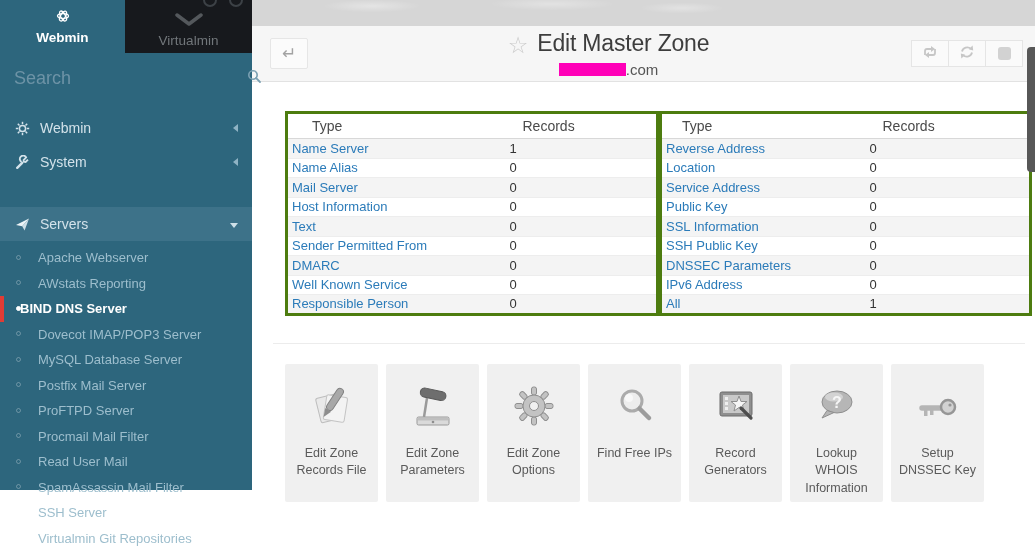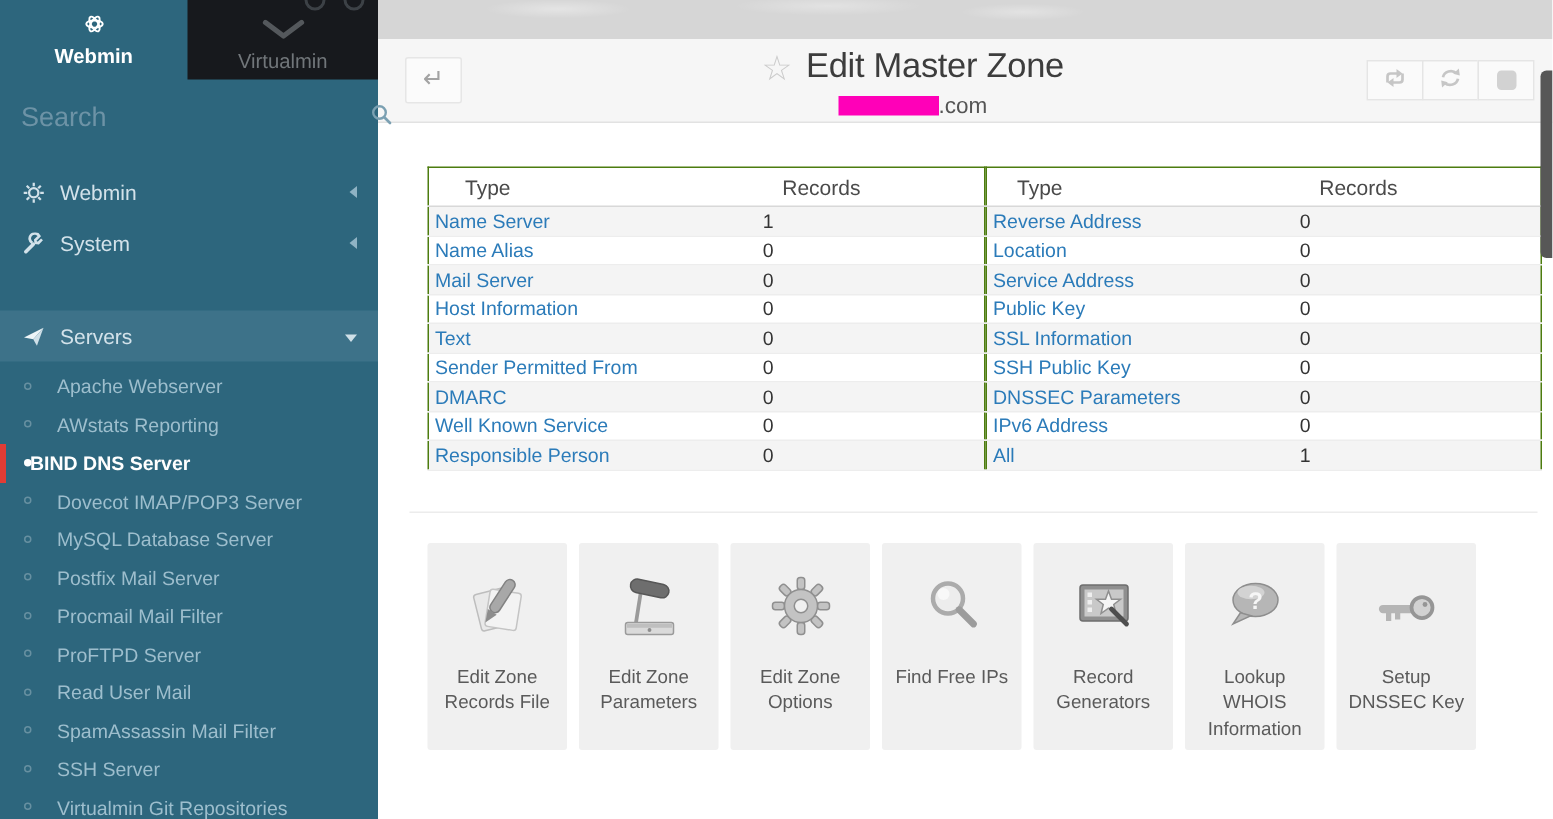--- a/index.html
+++ b/index.html
@@ -1,21 +1,21 @@
 <!DOCTYPE html>
 <html><head>
 <meta charset="utf-8">
 <style>
   * { box-sizing: border-box; margin: 0; padding: 0; }
   html,body { width:1035px; height:546px; overflow:hidden; }
   body { font-family:"Liberation Sans", sans-serif; background:#fff; }
   .app { position:relative; width:1035px; height:546px; }
 
   
-  .sidebar { position:absolute; left:0; top:0; width:252px; height:546px; background:#2d667d; z-index:2; }
+  .sidebar { position:absolute; left:0; top:0; width:252px; height:490px; background:#2d667d; z-index:2; }
   .tabs { display:flex; height:53px; }
   .tab { cursor:pointer; }
   .tab-webmin { width:125px; display:flex; flex-direction:column; align-items:center; justify-content:center; gap:3px; color:#fff; font-weight:bold; font-size:13.5px; }
   .tab-virtualmin { width:127px; background:#17191d; position:relative; display:flex; flex-direction:column; align-items:center; justify-content:flex-end; padding-bottom:5px; color:#71767a; font-size:13.5px; overflow:hidden; }
   .vm-circle { position:absolute; width:14px; height:14px; border:2px solid #3c4146; border-radius:50%; top:-7px; }
   .vm-c1 { left:78px; } .vm-c2 { left:104px; }
   .vm-chevron { margin-bottom:4px; }
 
   .search-row { height:50px; display:flex; align-items:center; padding:0 14px; }
   .search-input { flex:1; background:transparent; border:none; outline:none; color:#d5e4ec; font-size:18px; font-family:"Liberation Sans",sans-serif; }
@@ -56,21 +56,21 @@
   .redacted-box { width:67px; height:13px; background:#ff00b8; display:inline-block; }
   .hdr-buttons { position:absolute; right:12px; top:14px; display:flex; }
   .hdr-btn { width:38px; height:27px; background:#fafafa; border:1px solid #e5e5e5; display:flex; align-items:center; justify-content:center; margin-left:-1px; cursor:pointer; }
   .stop-square { width:13px; height:13px; background:#d2d2d2; border-radius:3px; }
 
   .scroll-thumb { position:absolute; right:0; top:47px; width:8px; height:125px; background:#575757; border-radius:4px 0 0 4px; cursor:pointer; z-index:5; }
 
   .content { padding:29px 0 0 33px; }
   .tables-row { display:flex; align-items:flex-start; }
   table.records { border-collapse:collapse; font-size:13px; table-layout:fixed; }
-  table.records { border:1px solid #4d7c0f; }
+  table.records { border:3px solid #4d7c0f; }
   .records th { font-weight:400; color:#4a4a4a; font-size:14px; height:26px; text-align:left; background:#fff; border-bottom:1px solid #d8d8d8; }
   .t-left  th.type-h { width:220px; padding-left:24px; }
   .t-left  th.rec-h  { width:151px; padding-left:16px; }
   .t-right th.type-h { width:206px; padding-left:20px; }
   .t-right th.rec-h  { width:164px; padding-left:16px; }
   .records td { height:19.5px; border-bottom:1px solid #ededed; padding:0; }
   .records tbody tr:nth-child(odd) { background:#f4f4f4; }
   .records td.type-c { padding-left:4px; }
   .records td.rec-c { color:#333; padding-left:3px; }
   .records a { color:#2b7bb9; text-decoration:none; cursor:pointer; }
@@ -189,25 +189,25 @@
         <li>
             <span class="dot"></span>
             <span>MySQL Database Server</span>
           </li>
         <li>
             <span class="dot"></span>
             <span>Postfix Mail Server</span>
           </li>
         <li>
             <span class="dot"></span>
+            <span>ProFTPD Server</span>
+          </li>
+        <li>
+            <span class="dot"></span>
             <span>Procmail Mail Filter</span>
-          </li>
-        <li>
-            <span class="dot"></span>
-            <span>ProFTPD Server</span>
           </li>
         <li>
             <span class="dot"></span>
             <span>Read User Mail</span>
           </li>
         <li>
             <span class="dot"></span>
             <span>SpamAssassin Mail Filter</span>
           </li>
         <li>

